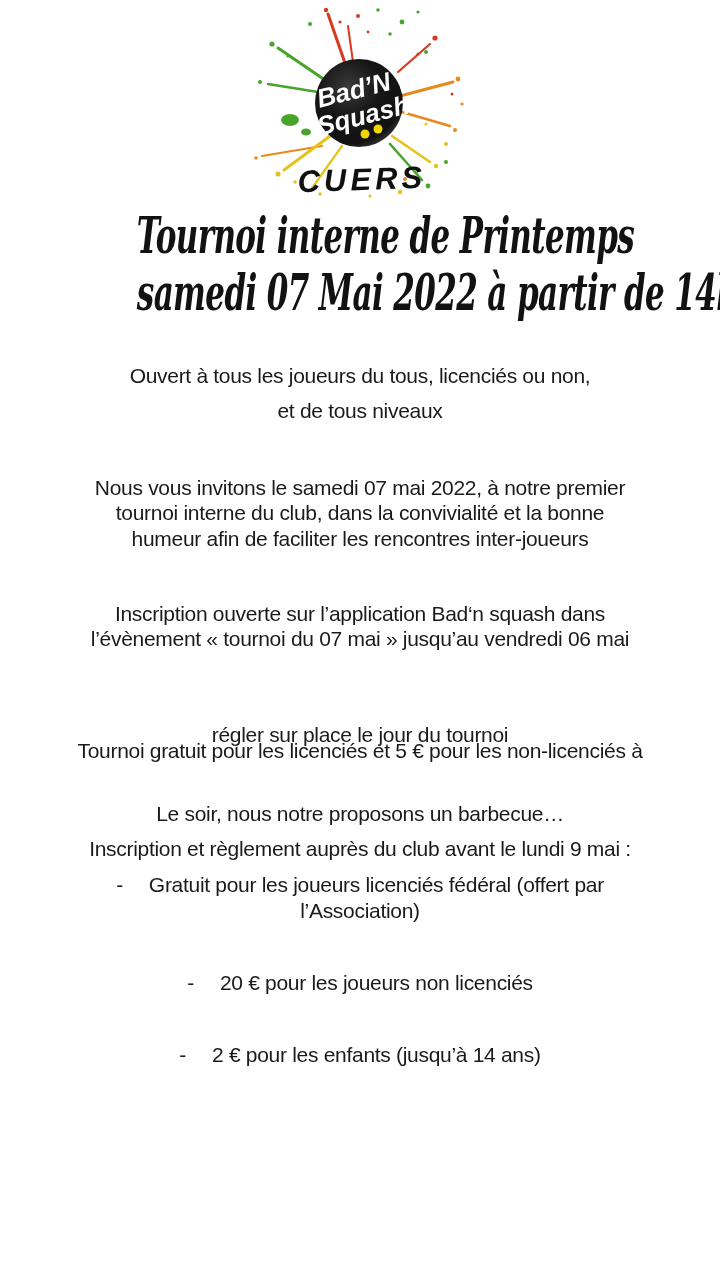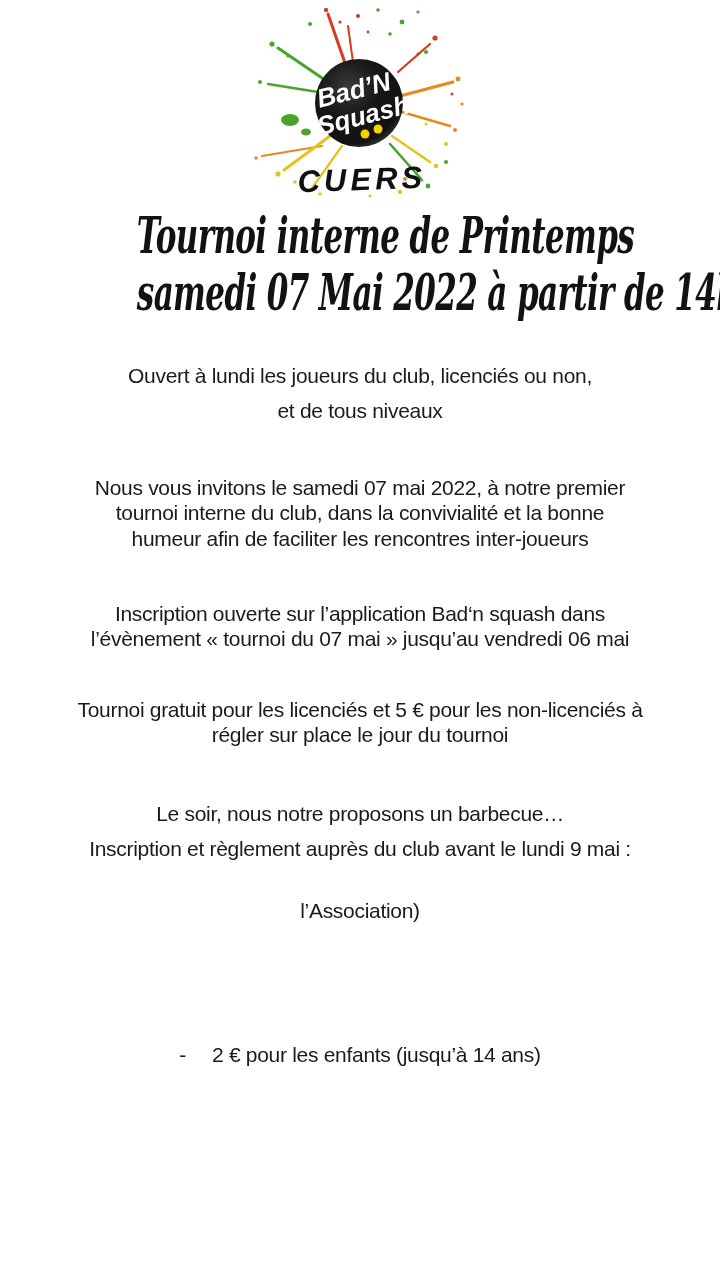--- a/index.html
+++ b/index.html
@@ -118,36 +118,38 @@
       <circle cx="115" cy="130" r="4.5"></circle>
       <circle cx="128" cy="125" r="4.5"></circle>
     </g>
 
     <text x="112" y="186" text-anchor="middle" transform="rotate(-2 112 180)" font-family="Liberation Sans, sans-serif" font-style="italic" font-weight="bold" font-size="31" letter-spacing="4" fill="#101010">CUERS</text>
   </svg>
 
   <div class="title-line t1">Tournoi interne de Printemps</div>
   <div class="title-line t2">samedi 07 Mai 2022 à partir de 14h</div>
 
-  <div class="bline" style="top:363px">Ouvert à lundi les joueurs du club, licenciés ou non,</div>
+  <div class="bline" style="top:363px">Ouvert à tous les joueurs du tous, licenciés ou non,</div>
   <div class="bline" style="top:398px">et de tous niveaux</div>
 
   <div class="bline" style="top:475px">Nous vous invitons le samedi 07 mai 2022, à notre premier</div>
   <div class="bline" style="top:526px">humeur afin de faciliter les rencontres inter-joueurs</div>
   <div class="bline" style="top:500px">tournoi interne du club, dans la convivialité et la bonne</div>
 
   <div class="bline" style="top:601px">Inscription ouverte sur l’application Bad‘n squash dans</div>
   <div class="bline" style="top:626px">l’évènement « tournoi du 07 mai » jusqu’au vendredi 06 mai</div>
 
-  <div class="bline" style="top:697px">Tournoi gratuit pour les licenciés et 5 € pour les non-licenciés à</div>
+  <div class="bline" style="top:738px">Tournoi gratuit pour les licenciés et 5 € pour les non-licenciés à</div>
   <div class="bline" style="top:722px">régler sur place le jour du tournoi</div>
 
   <div class="bline" style="top:801px">Le soir, nous notre proposons un barbecue…</div>
   <div class="bline" style="top:836px">Inscription et règlement auprès du club avant le lundi 9 mai :</div>
 
+  <div class="bline" style="top:872px"><span>-</span><span class="tab"></span><span>Gratuit pour les joueurs licenciés fédéral (offert par</span></div>
   <div class="bline" style="top:898px">l’Association)</div>
 
 
+  <div class="bline" style="top:970px"><span>-</span><span class="tab"></span><span>20 € pour les joueurs non licenciés</span></div>
 
 
   <div class="bline" style="top:1042px"><span>-</span><span class="tab"></span><span>2 € pour les enfants (jusqu’à 14 ans)</span></div>
 
 </div>
 
 </body></html>

